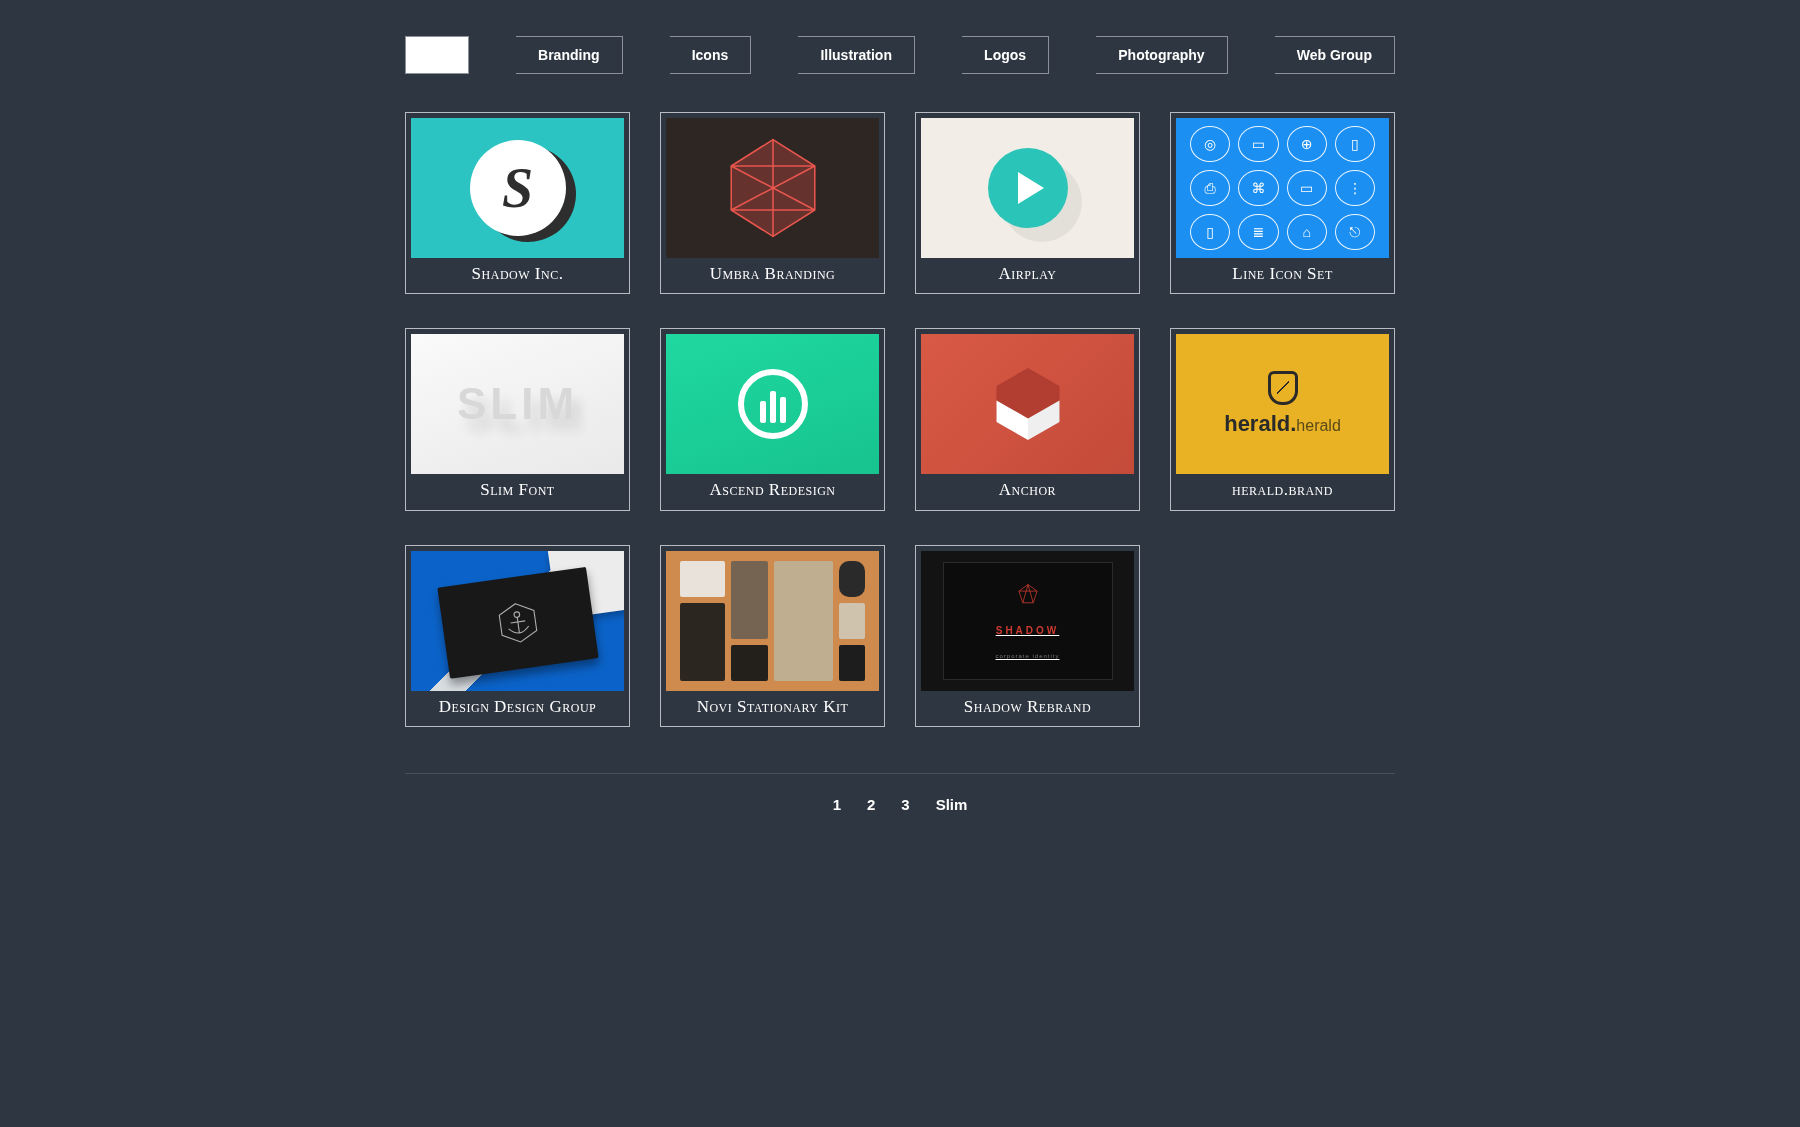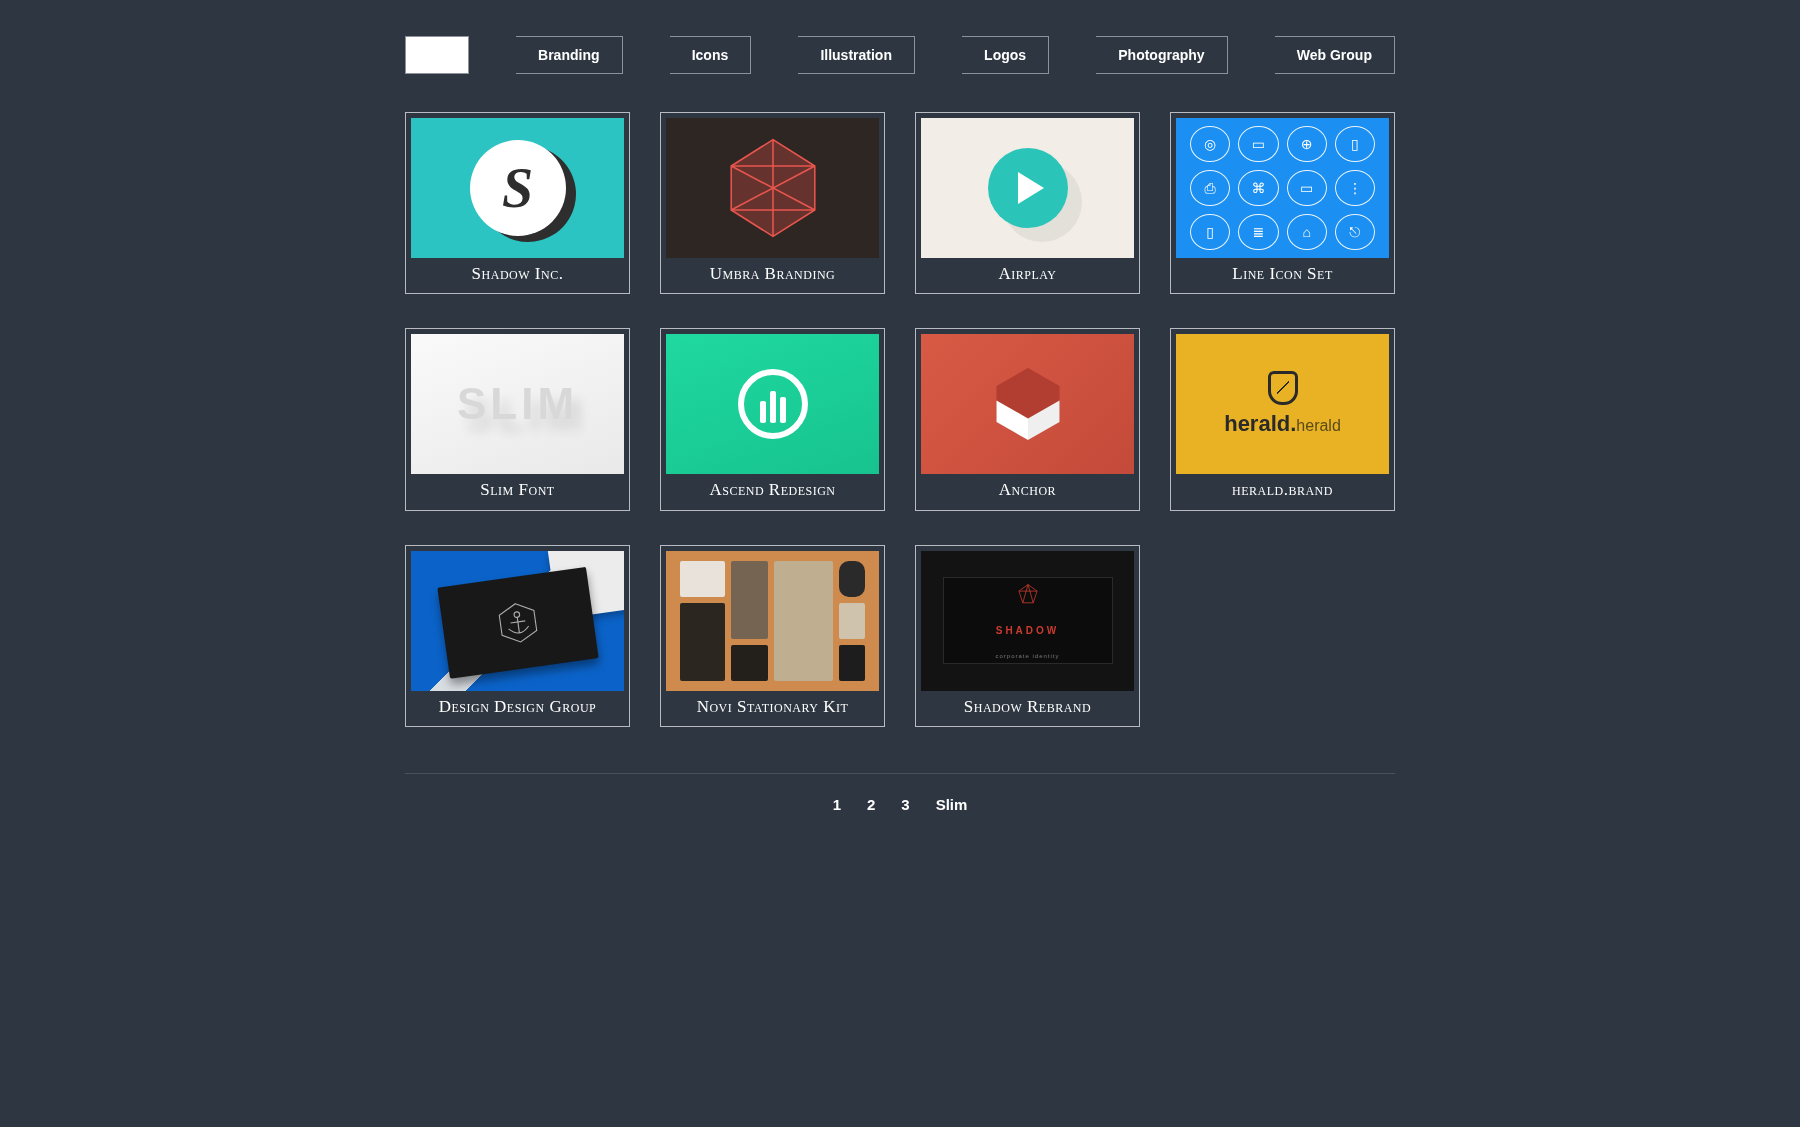--- a/index.html
+++ b/index.html
@@ -127,21 +127,21 @@
   .t10 .cam{grid-column:1;grid-row:1;background:#e8e2da;}
   .t10 .clip{grid-column:2;grid-row:1/3;background:#756451;}
   .t10 .sheet{grid-column:3;grid-row:1/4;background:#bfae90;}
   .t10 .mouse{grid-column:4;grid-row:1;background:#2a2a2a;border-radius:10px;}
   .t10 .usb{grid-column:4;grid-row:2;background:#cfc3ad;}
   .t10 .bag{grid-column:1;grid-row:2/4;background:#2b2620;}
   .t10 .pen{grid-column:4;grid-row:3;background:#1d1d1d;}
   .t10 .env{grid-column:2;grid-row:3;background:#23201b;}
   
   .t11{background:#131313;display:flex;align-items:center;justify-content:center;padding:12px;}
-  .t11 .book{width:170px;height:87px;background:#0c0c0c;border:1px solid #2a2a2a;display:flex;align-items:center;justify-content:center;flex-direction:column;gap:17px;}
+  .t11 .book{width:170px;height:118px;background:#0c0c0c;border:1px solid #2a2a2a;display:flex;align-items:center;justify-content:center;flex-direction:column;gap:17px;text-decoration:underline;}
   .t11 svg{width:26px;height:26px;}
   .t11 .bt{font:600 10px Arial;letter-spacing:3px;color:#cc3b2f;}
   .t11 .bs{font:400 6px Arial;letter-spacing:1px;color:#7a7a7a;}
   
   .t12{background:#2b2b2b;display:flex;align-items:center;justify-content:center;}
   .t12 svg{width:110px;height:90px;}
 </style>
 </head>
 <body>
 

